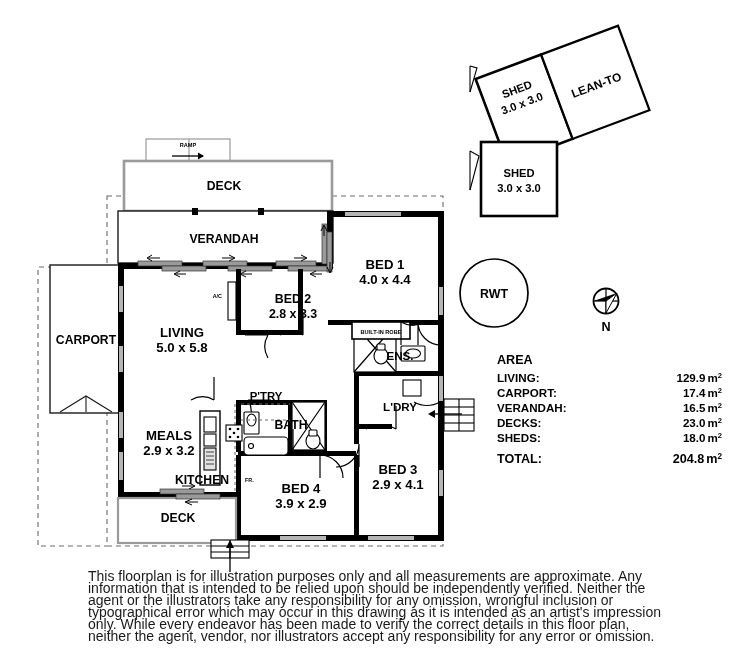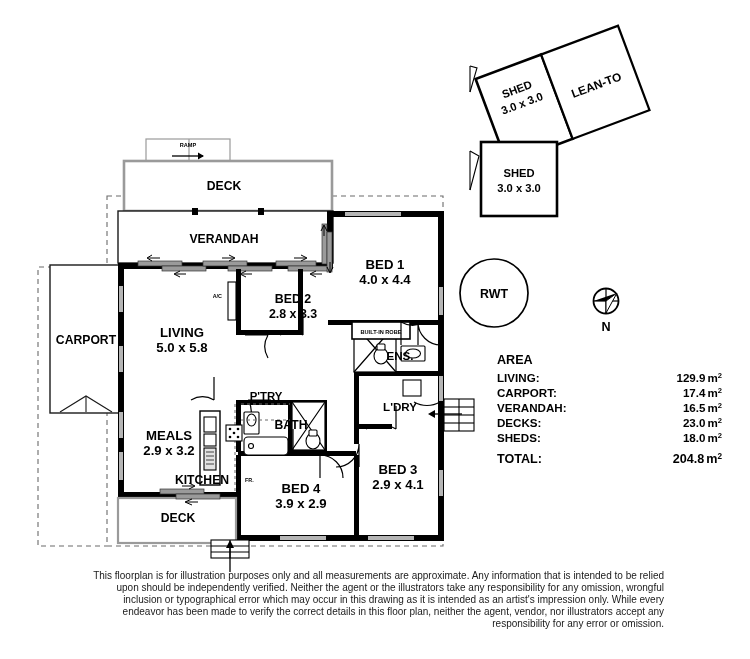--- a/index.html
+++ b/index.html
@@ -1,21 +1,21 @@
 <!DOCTYPE html>
 <html><head>
 <meta charset="utf-8">
 <style>
   html,body{margin:0;padding:0;background:#ffffff;}
   body{width:750px;height:659px;position:relative;overflow:hidden;
        font-family:"Liberation Sans",sans-serif;color:#000;}
   #plan{position:absolute;left:0;top:0;width:750px;height:659px;}
   .disclaimer{position:absolute;left:88px;top:570px;width:576px;
-              font-family:"Liberation Sans",sans-serif;font-size:10px;
-              line-height:12.1px;text-align:right;color:#1a1a1a;}
+              font-family:"Liberation Sans",sans-serif;font-size:14px;
+              line-height:12.1px;text-align:left;color:#1a1a1a;}
   svg text{font-family:"Liberation Sans",sans-serif;fill:#000;}
 </style>
 </head>
 <body>
 
 <svg id="plan" viewBox="0 0 750 659">
 
   <g fill="none" stroke="#6b6b6b" stroke-width="1.1" stroke-dasharray="5,4">
     <path d="M107,196 L443,196 L443,546 L107,546 Z"></path>
     <path d="M107,267 L38,267 L38,546 L107,546"></path>

